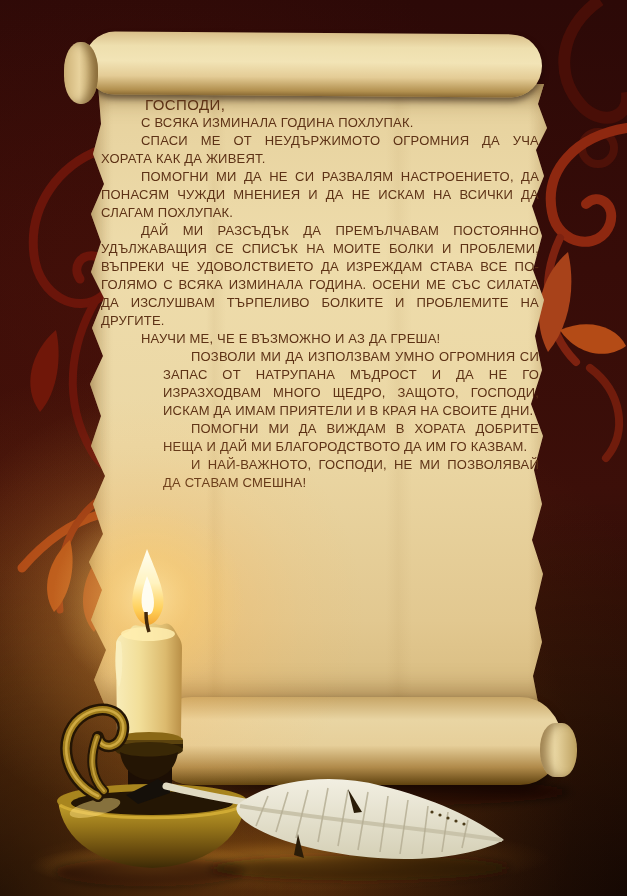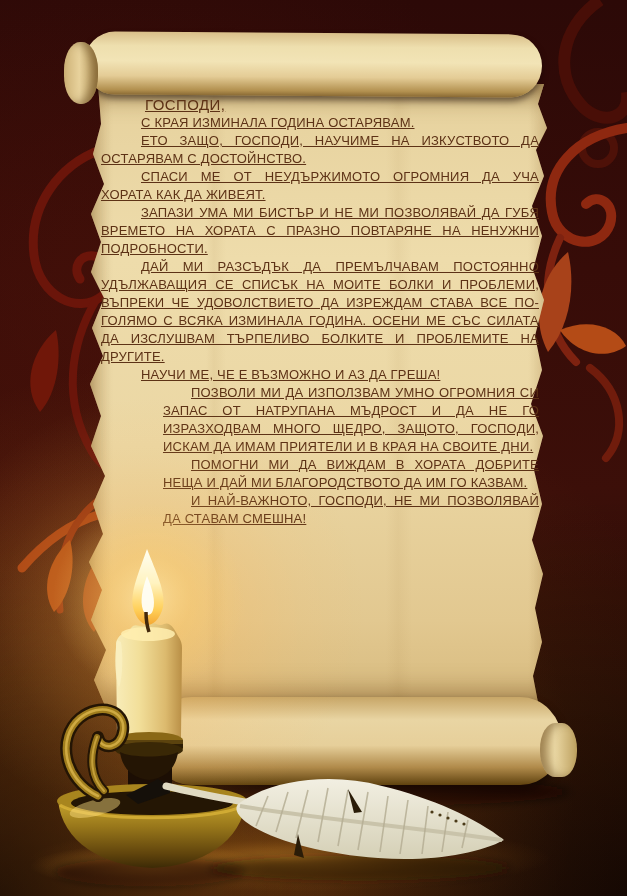--- a/index.html
+++ b/index.html
@@ -61,21 +61,21 @@
     background:linear-gradient(90deg,#d7bd84 0%,#ead7a3 40%,#bda05f 100%);
     box-shadow:inset 7px 0 9px rgba(90,60,20,.45);
   }
 
   
   .prayer{
     position:absolute;left:101px;top:95px;width:438px;z-index:4;
     color:#5d3216;font-size:13px;line-height:18px;letter-spacing:.2px;
     text-align:justify;
   }
-  .prayer p{margin:0;text-indent:40px;text-decoration:underline;}
+  .prayer p{margin:0;text-indent:40px;}
   .prayer p.title{font-size:15px;line-height:19px;text-indent:44px;letter-spacing:.4px;}
   .prayer p.wrap{padding-left:62px;text-indent:28px;}
 
   .fg{z-index:5;}
   .bg{z-index:1;}
 </style>
 </head>
 <body>
 
 <div id="stage">
@@ -123,24 +123,23 @@
   </svg>
 
   <div class="sheet"></div>
   <div class="roll-top"></div>
   <div class="roll-top-cap"></div>
   <div class="roll-bottom"></div>
   <div class="roll-bottom-cap"></div>
 
   <div class="prayer">
     <p class="title">ГОСПОДИ,</p>
-    <p>С КРАЯ ИЗМИНАЛА ГОДИНА ОСТАРЯВАМ.</p>
-    <p>ЕТО ЗАЩО, ГОСПОДИ, НАУЧИМЕ НА ИЗКУСТВОТО ДА ОСТАРЯВАМ С ДОСТОЙНСТВО.</p>
+    <p>С ВСЯКА ИЗМИНАЛА ГОДИНА ПОХЛУПАК.</p>
     <p>СПАСИ МЕ ОТ НЕУДЪРЖИМОТО ОГРОМНИЯ ДА УЧА ХОРАТА КАК ДА ЖИВЕЯТ.</p>
-    <p>ЗАПАЗИ УМА МИ БИСТЪР И НЕ МИ ПОЗВОЛЯВАЙ ДА ГУБЯ ВРЕМЕТО НА ХОРАТА С ПРАЗНО ПОВТАРЯНЕ НА НЕНУЖНИ ПОДРОБНОСТИ.</p>
+    <p>ПОМОГНИ МИ ДА НЕ СИ РАЗВАЛЯМ НАСТРОЕНИЕТО, ДА ПОНАСЯМ ЧУЖДИ МНЕНИЕЯ И ДА НЕ ИСКАМ НА ВСИЧКИ ДА СЛАГАМ ПОХЛУПАК.</p>
     <p>ДАЙ МИ РАЗСЪДЪК ДА ПРЕМЪЛЧАВАМ ПОСТОЯННО УДЪЛЖАВАЩИЯ СЕ СПИСЪК НА МОИТЕ БОЛКИ И ПРОБЛЕМИ, ВЪПРЕКИ ЧЕ УДОВОЛСТВИЕТО ДА ИЗРЕЖДАМ СТАВА ВСЕ ПО-ГОЛЯМО С ВСЯКА ИЗМИНАЛА ГОДИНА. ОСЕНИ МЕ СЪС СИЛАТА ДА ИЗСЛУШВАМ ТЪРПЕЛИВО БОЛКИТЕ И ПРОБЛЕМИТЕ НА ДРУГИТЕ.</p>
     <p>НАУЧИ МЕ, ЧЕ Е ВЪЗМОЖНО И АЗ ДА ГРЕША!</p>
     <p class="wrap">ПОЗВОЛИ МИ ДА ИЗПОЛЗВАМ УМНО ОГРОМНИЯ СИ ЗАПАС ОТ НАТРУПАНА МЪДРОСТ И ДА НЕ ГО ИЗРАЗХОДВАМ МНОГО ЩЕДРО, ЗАЩОТО, ГОСПОДИ, ИСКАМ ДА ИМАМ ПРИЯТЕЛИ И В КРАЯ НА СВОИТЕ ДНИ.</p>
     <p class="wrap">ПОМОГНИ МИ ДА ВИЖДАМ В ХОРАТА ДОБРИТЕ НЕЩА И ДАЙ МИ БЛАГОРОДСТВОТО ДА ИМ ГО КАЗВАМ.</p>
     <p class="wrap">И НАЙ-ВАЖНОТО, ГОСПОДИ, НЕ МИ ПОЗВОЛЯВАЙ ДА СТАВАМ СМЕШНА!</p>
   </div>
 
   <svg class="layer fg" viewBox="0 0 627 896">
     <defs>
       <filter id="soft2" x="-60%" y="-60%" width="220%" height="220%">

